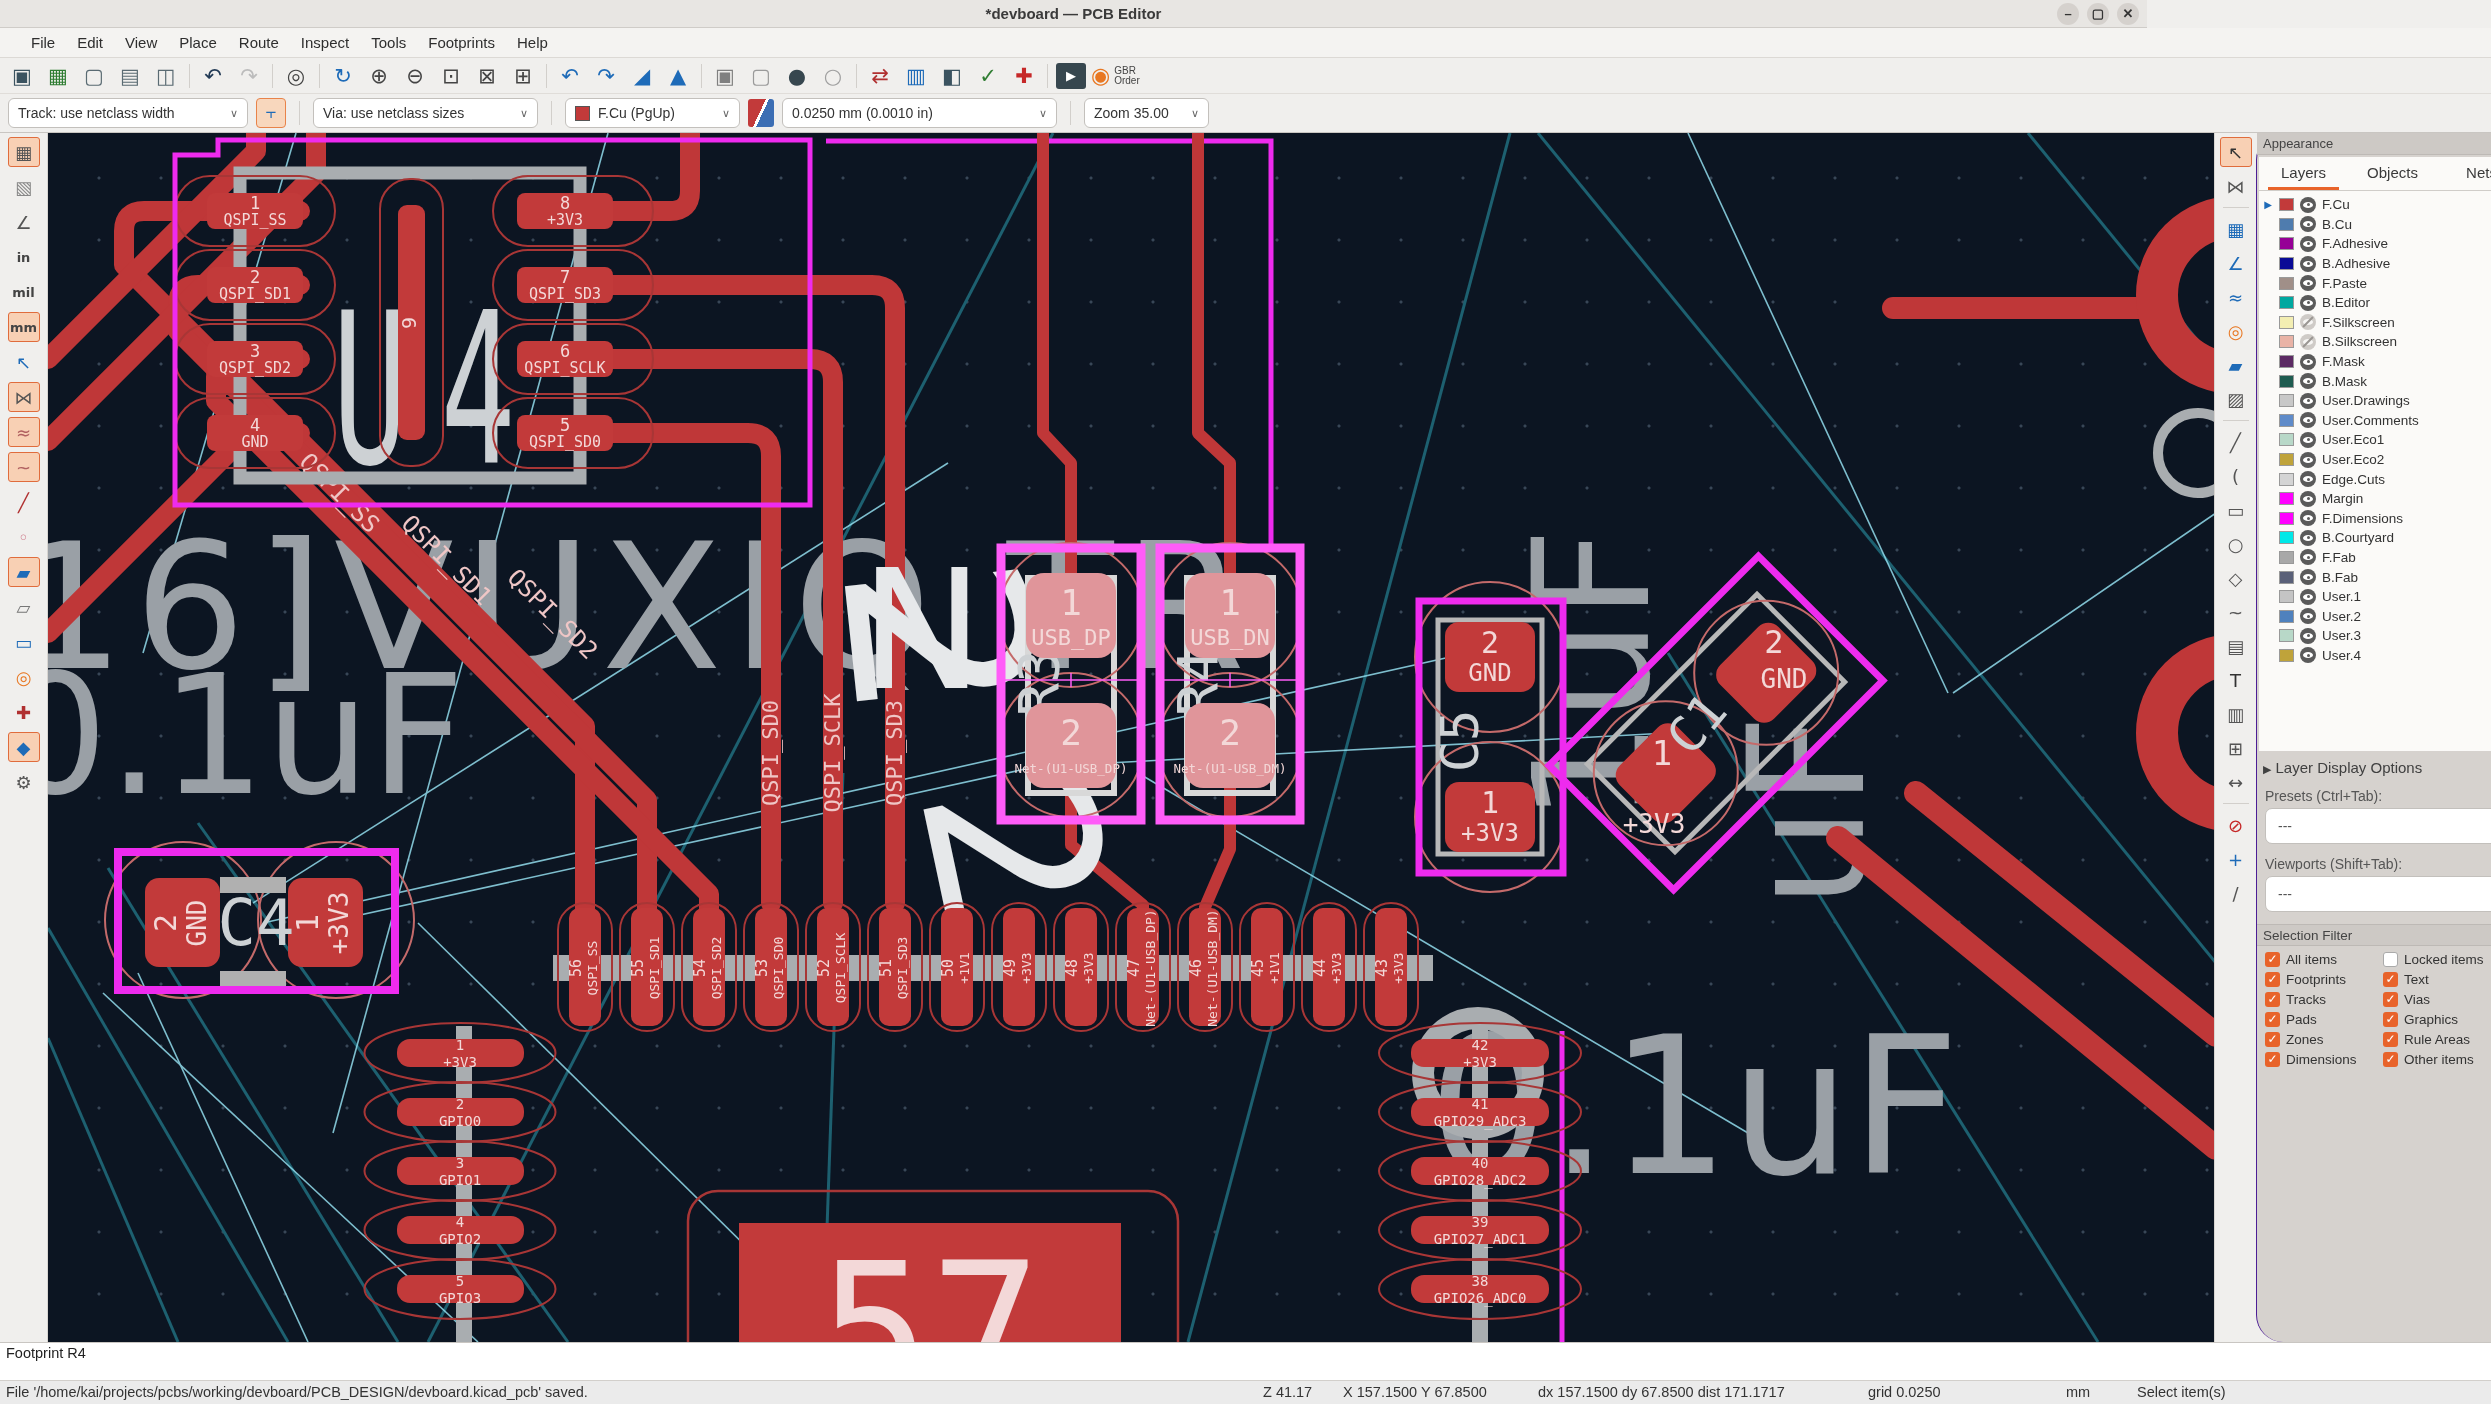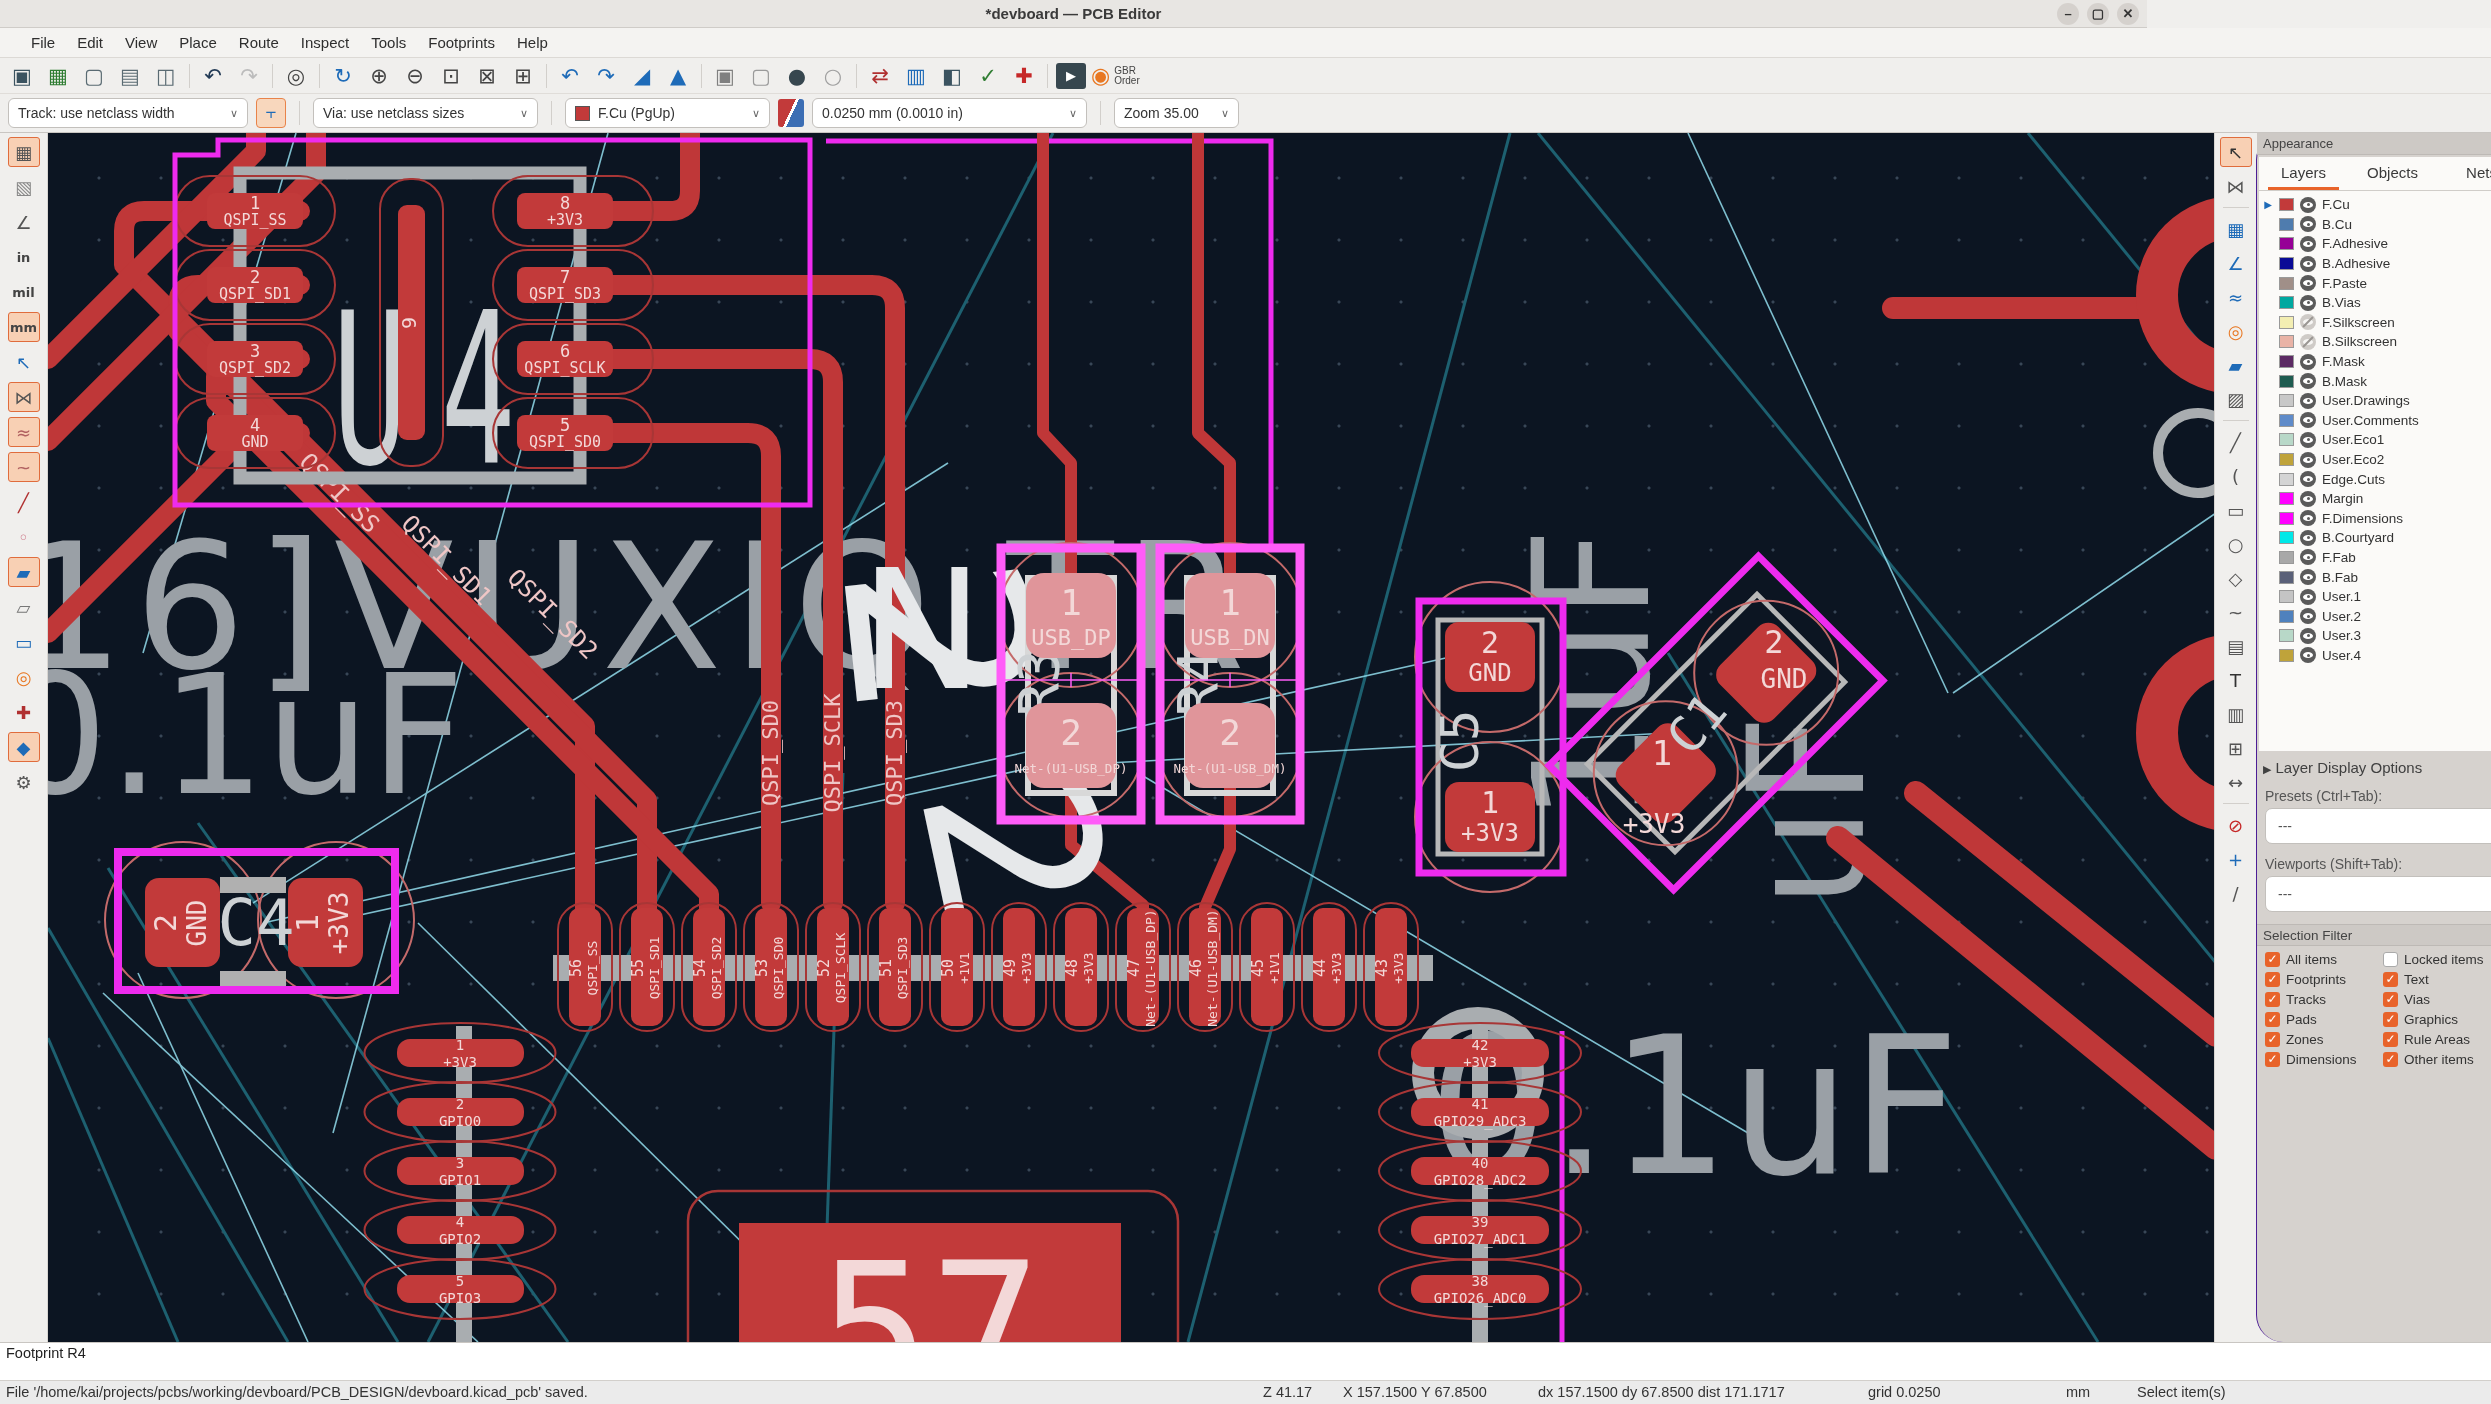--- a/index.html
+++ b/index.html
@@ -152,21 +152,21 @@
     </div>
     <div class="tool-toggle">
         <span>⫟</span>
       </div>
     <div class="tsep"></div>
     <div class="combo" style="width:225px">
       <span>Via: use netclass sizes</span>
         <span class="chev">∨</span>
     </div>
     <div class="tsep"></div>
-    <div class="combo" style="width:205px">
+    <div class="combo" style="width:175px">
       <span class="swatch"></span>
       <span>F.Cu (PgUp)</span>
         <span class="chev">∨</span>
     </div>
     <div class="layerpair"></div>
     <div class="combo" style="width:275px">
       <span>0.0250 mm (0.0010 in)</span>
         <span class="chev">∨</span>
     </div>
     <div class="tsep"></div>
@@ -571,21 +571,21 @@
         <div class="lrow">
           <span class="sel-arrow"></span>
           <span class="lswatch" style="background: rgb(160, 143, 136);"></span>
           <span class="eye"></span>
           <span class="lname">F.Paste</span>
         </div>
         <div class="lrow">
           <span class="sel-arrow"></span>
           <span class="lswatch" style="background: rgb(0, 168, 160);"></span>
           <span class="eye"></span>
-          <span class="lname">B.Vias</span>
+          <span class="lname">B.Editor</span>
         </div>
         <div class="lrow">
           <span class="sel-arrow"></span>
           <span class="lswatch" style="background: rgb(243, 238, 178);"></span>
           <span class="eye off"></span>
           <span class="lname">F.Silkscreen</span>
         </div>
         <div class="lrow">
           <span class="sel-arrow"></span>
           <span class="lswatch" style="background: rgb(233, 179, 166);"></span>

